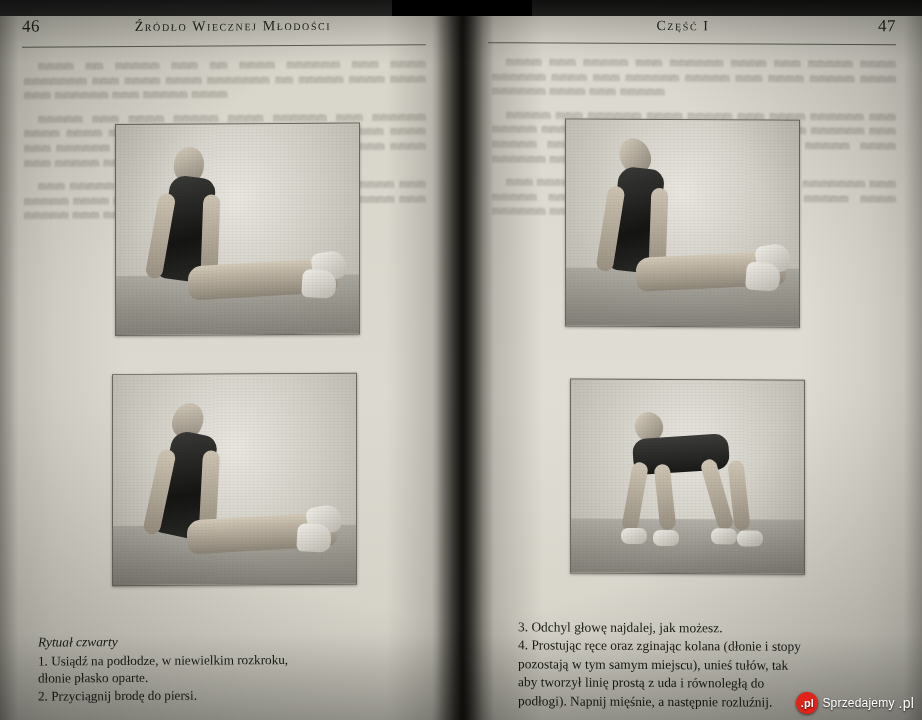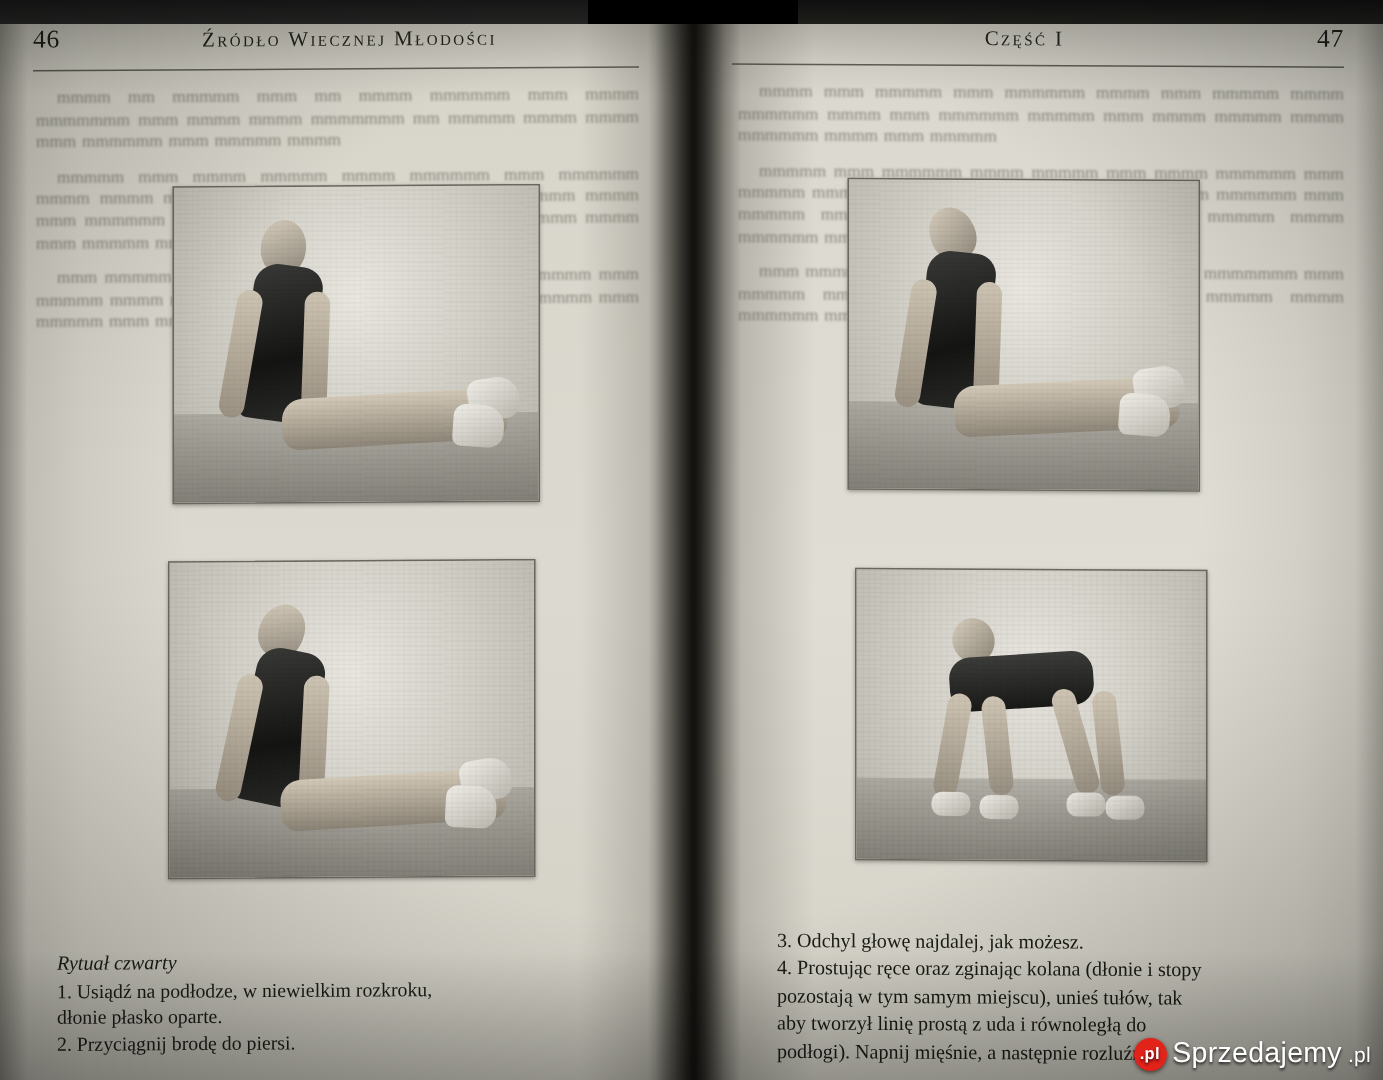--- a/index.html
+++ b/index.html
@@ -278,21 +278,21 @@
     border-radius: 50%;
     background: #e2231a;
     color: #fff;
     font-size: 11px;
     font-weight: bold;
     display: flex;
     align-items: center;
     justify-content: center;
     box-shadow: 0 1px 3px rgba(0,0,0,.6);
   }
-  #watermark .wm-text { font-size: 19px; }
+  #watermark .wm-text { font-size: 12px; }
   #watermark .wm-suffix { color: #ffffff; }
 
   
   .vignette {
     position: absolute;
     inset: 0;
     z-index: 50;
     pointer-events: none;
     background:
       radial-gradient(ellipse at 50% 45%, rgba(0,0,0,0) 52%, rgba(0,0,0,.28) 100%),

